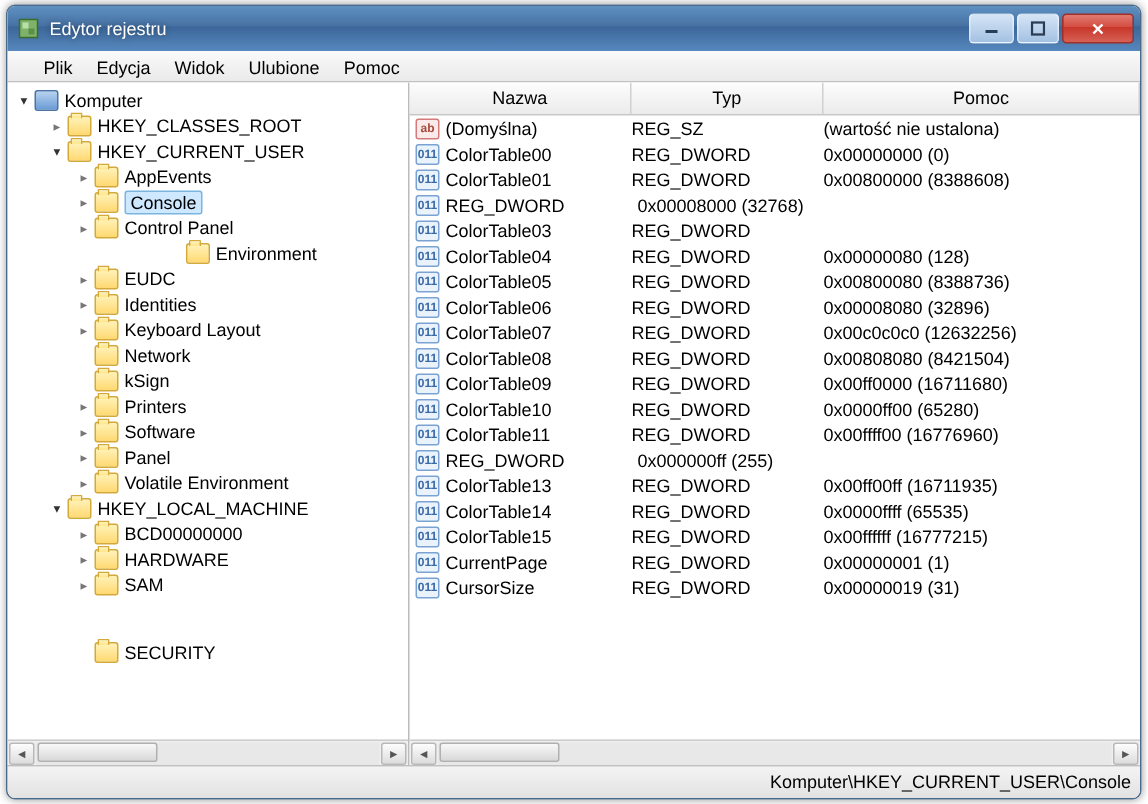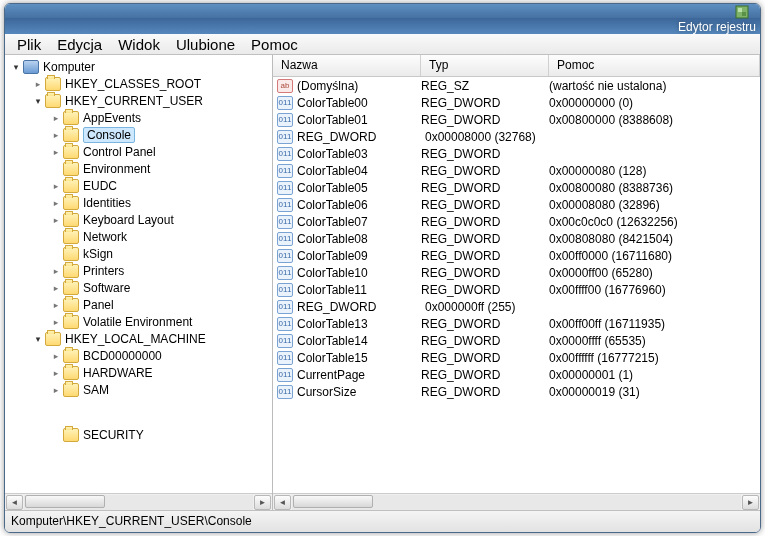--- a/index.html
+++ b/index.html
@@ -19,24 +19,23 @@
   border-radius: 6px;
   overflow: hidden;
   display: flex;
   flex-direction: column;
   box-shadow: 0 0 6px rgba(0,0,0,0.4);
 }
 .titlebar {
   height: 30px;
   background: linear-gradient(to bottom, #5f90c2 0%, #4671a3 45%, #3c6699 46%, #5688bd 100%);
   display: flex;
-  align-items: flex-end;
+  align-items: center;
   padding: 0 4px 0 6px;
   color: #fff;
-  flex-direction: column;
 }
 .titlebar .app-icon { width: 16px; height: 16px; margin-right: 6px; }
 .titlebar .title { font-size: 12px; flex: 1; text-shadow: 0 0 4px rgba(0,0,0,.4); }
 .win-btns { display: flex; gap: 2px; }
 .win-btn {
   width: 30px; height: 20px;
   border: 1px solid rgba(255,255,255,0.5);
   border-radius: 3px;
   display:flex; align-items:center; justify-content:center;
   background: linear-gradient(to bottom,#d5e4f5,#a3c1e3);
@@ -46,22 +45,22 @@
 .win-btn.close {
   width: 48px;
   background: linear-gradient(to bottom,#e07a72 0%, #d44c40 45%, #c9362a 46%, #d66055 100%);
   color:#fff; border-color:#a03028;
   font-weight:bold;
 }
 .menubar {
   height: 21px;
   background: linear-gradient(to bottom,#fafafa,#eaeaea);
   border-bottom:1px solid #c0c0c0;
-  display:flex; align-items:flex-start; padding:0 4px;
-  font-size:15px;
+  display:flex; align-items:flex-end; padding:0 16px;
+  font-size:12px;
 }
 .menubar span { padding: 2px 8px; }
 .content {
   flex:1;
   display:flex;
   background:#fff;
   overflow:hidden;
 }
 .tree-pane {
   width: 268px;
@@ -112,39 +111,40 @@
   border-radius:2px; padding:0 3px;
 }
 .list-pane{
   flex:1; display:flex; flex-direction:column; overflow:hidden;
 }
 .list-header{
   height:22px;
   background:linear-gradient(to bottom,#fdfdfd,#ebebeb);
   border-bottom:1px solid #c8c8c8;
   display:flex;
+  text-align:center;
 }
 .list-header .col{
   border-right:1px solid #d0d0d0;
   padding:3px 8px;
   font-size:12px;
 }
 .list-body{
   flex:1; overflow:hidden;
 }
 .list-row{
   display:flex; align-items:center;
   height:17px;
 }
 .value-icon{
   width:16px; height:14px; margin:0 4px 0 4px;
   border:1px solid #7aa3d4; border-radius:2px;
   background:#eaf2fb;
   display:flex; align-items:center; justify-content:center;
-  font-size:8px; color:#3a6aa8; font-weight:normal;
+  font-size:8px; color:#3a6aa8; font-weight:bold;
 }
 .value-icon.sz{ border-color:#d47a7a; background:#fbeaea; color:#a84a3a;}
 .cell{ overflow:hidden; text-overflow:ellipsis; white-space:nowrap; padding-right:6px;}
 .hscroll{
   height:17px;
   background:#efefef;
   border-top:1px solid #ccc;
   display:flex; align-items:center;
 }
 .hscroll .arrow{
@@ -159,20 +159,21 @@
   position:absolute; left:1px; top:0px; height:13px; width:80px;
   background:linear-gradient(to bottom,#f8f8f8,#d8d8d8);
   border:1px solid #b0b0b0; border-radius:2px;
 }
 .statusbar{
   height:22px;
   background:linear-gradient(to bottom,#f4f4f4,#e2e2e2);
   border-top:1px solid #c0c0c0;
   padding:3px 6px;
   font-size:12px;
+  text-align:right;
 }
 </style>
 </head>
 <body>
 
 <div class="window">
 
   <div class="titlebar">
     <div class="app-icon">
       <svg viewBox="0 0 16 16">
@@ -232,21 +233,21 @@
           <div class="tree-row selected" style="padding-left: 40px;">
             <span class="expander ">▸</span>
     <span class="folder-icon"></span>
     <span class="tree-label">Console</span>
           </div>
           <div class="tree-row" style="padding-left: 40px;">
             <span class="expander ">▸</span>
     <span class="folder-icon"></span>
     <span class="tree-label">Control Panel</span>
           </div>
-          <div class="tree-row" style="padding-left: 40px;">
+          <div class="tree-row" style="padding-left: 40px; justify-content: center;">
             <span class="expander "></span>
     <span class="folder-icon"></span>
     <span class="tree-label">Environment</span>
           </div>
           <div class="tree-row" style="padding-left: 40px;">
             <span class="expander ">▸</span>
     <span class="folder-icon"></span>
     <span class="tree-label">EUDC</span>
           </div>
           <div class="tree-row" style="padding-left: 40px;">

